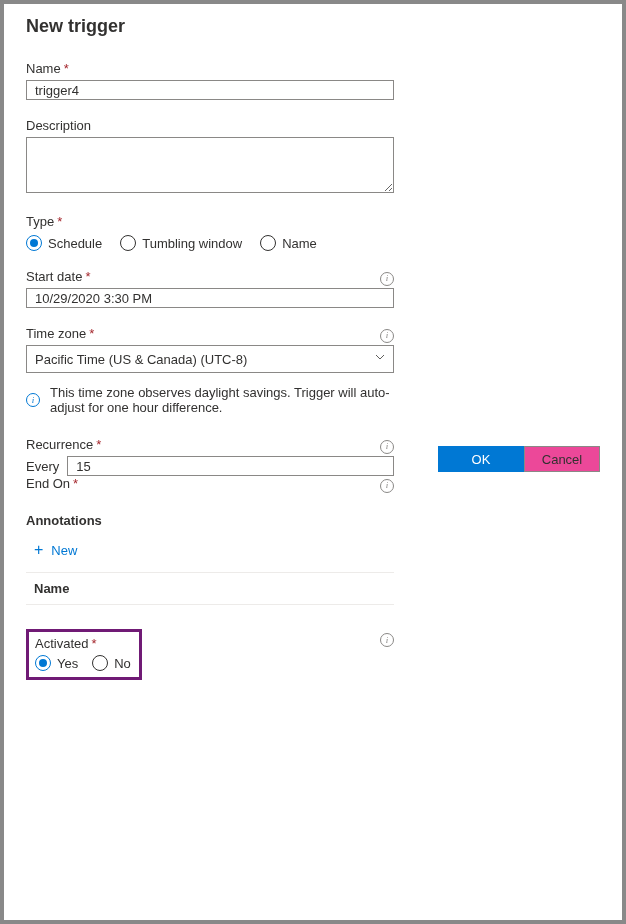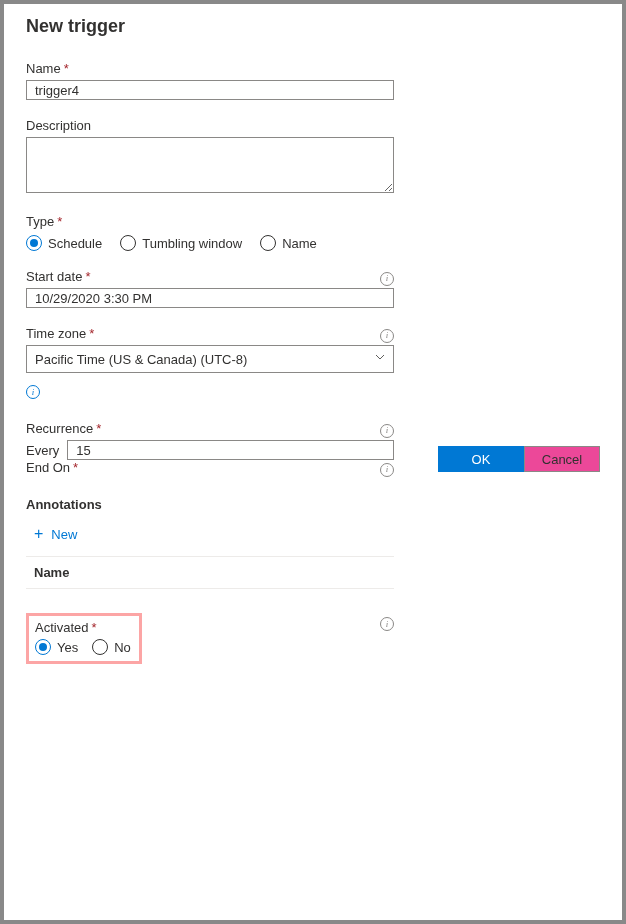--- a/index.html
+++ b/index.html
@@ -189,21 +189,21 @@
     font-weight: 600;
     margin-top: 4px;
   }
   .activated-block {
     margin-top: 24px;
     display: flex;
     justify-content: space-between;
     align-items: flex-start;
   }
   .activated-highlight {
-    border: 3px solid #fca5a5;
+    border: 3px solid #701a75;
     padding: 4px 8px 6px 6px;
     display: inline-block;
   }
   .activated-highlight .radio-row { margin-top: 4px; gap: 14px; }
   .footer {
     padding: 12px 22px 18px 22px;
     display: flex;
     justify-content: space-between;
     align-items: center;
   }
@@ -294,20 +294,21 @@
         <span class="chevron-down">
           <svg width="10" height="6" viewBox="0 0 10 6">
               <path d="M1 1 L5 5 L9 1" stroke="#605e5c" stroke-width="1" fill="none"></path>
             </svg>
         </span>
       </div>
     </div>
 
     <div class="info-note">
       <span class="info-icon-blue">i</span>
+      <span>This time zone observes daylight savings. Trigger will auto-adjust for one hour difference.</span>
     </div>
 
     <div class="field-block" style="margin-bottom:0">
       <div class="label-row">
         <div class="field-label">
           <span>Recurrence</span>
             <span class="req">*</span>
         </div>
         <span class="info-icon">i</span>
       </div>

